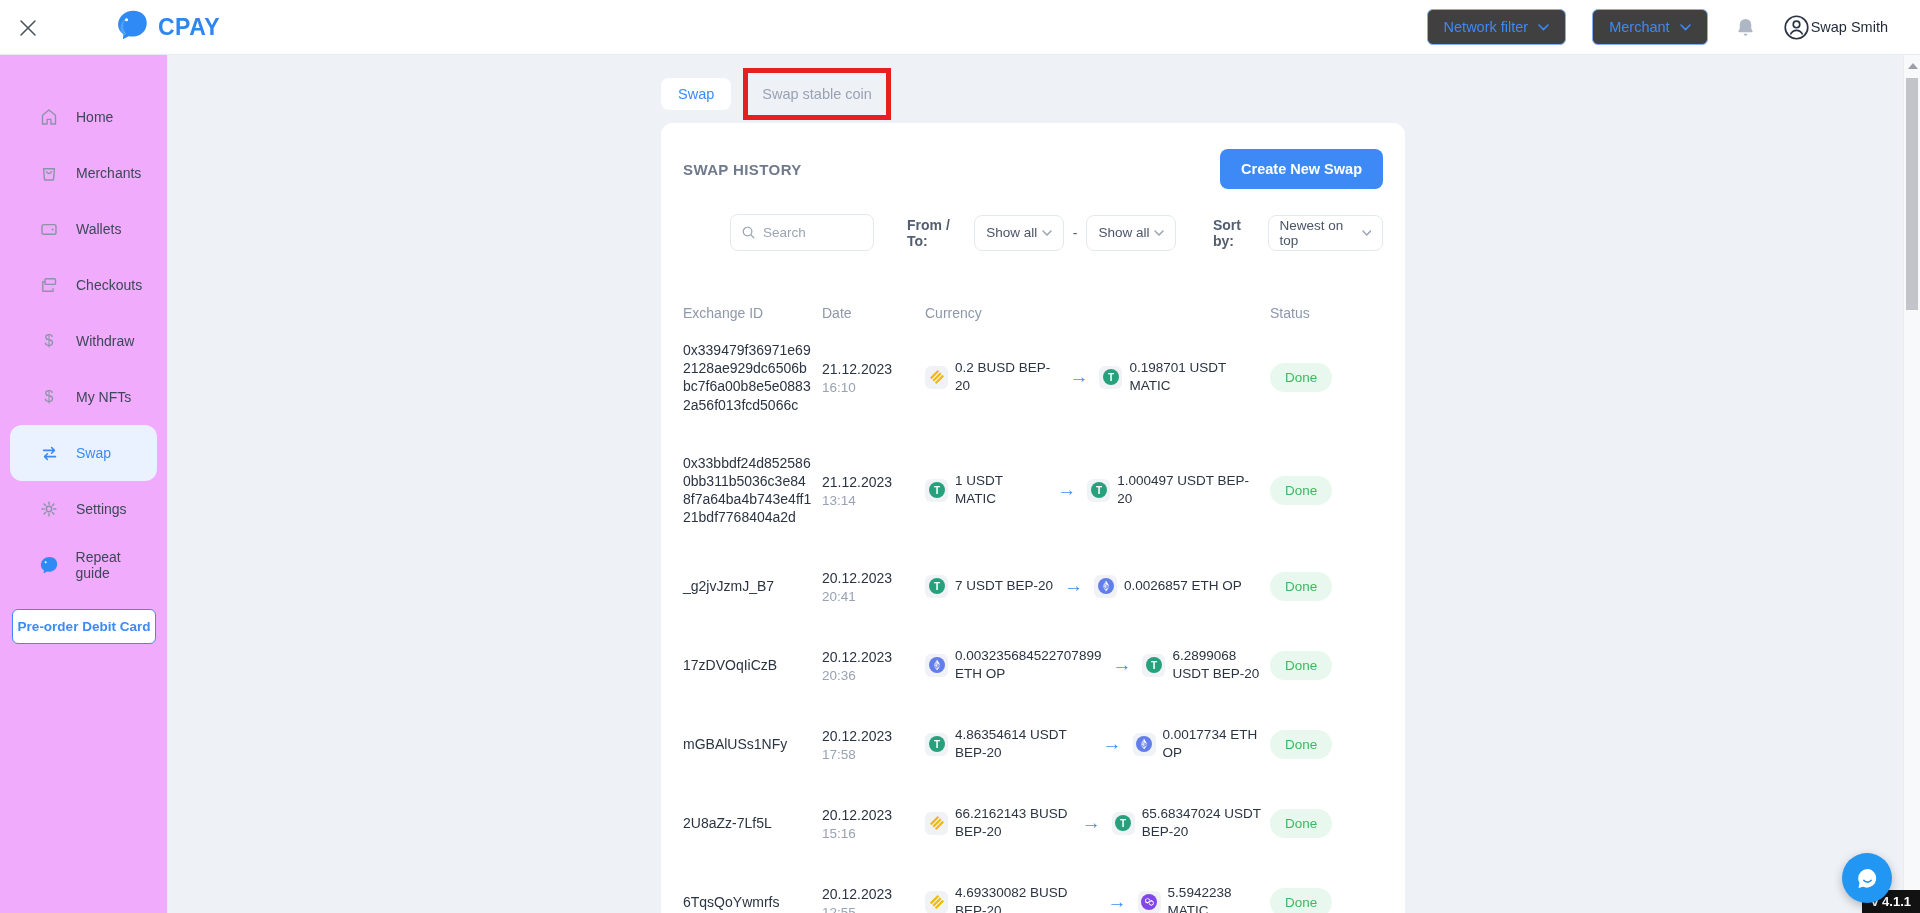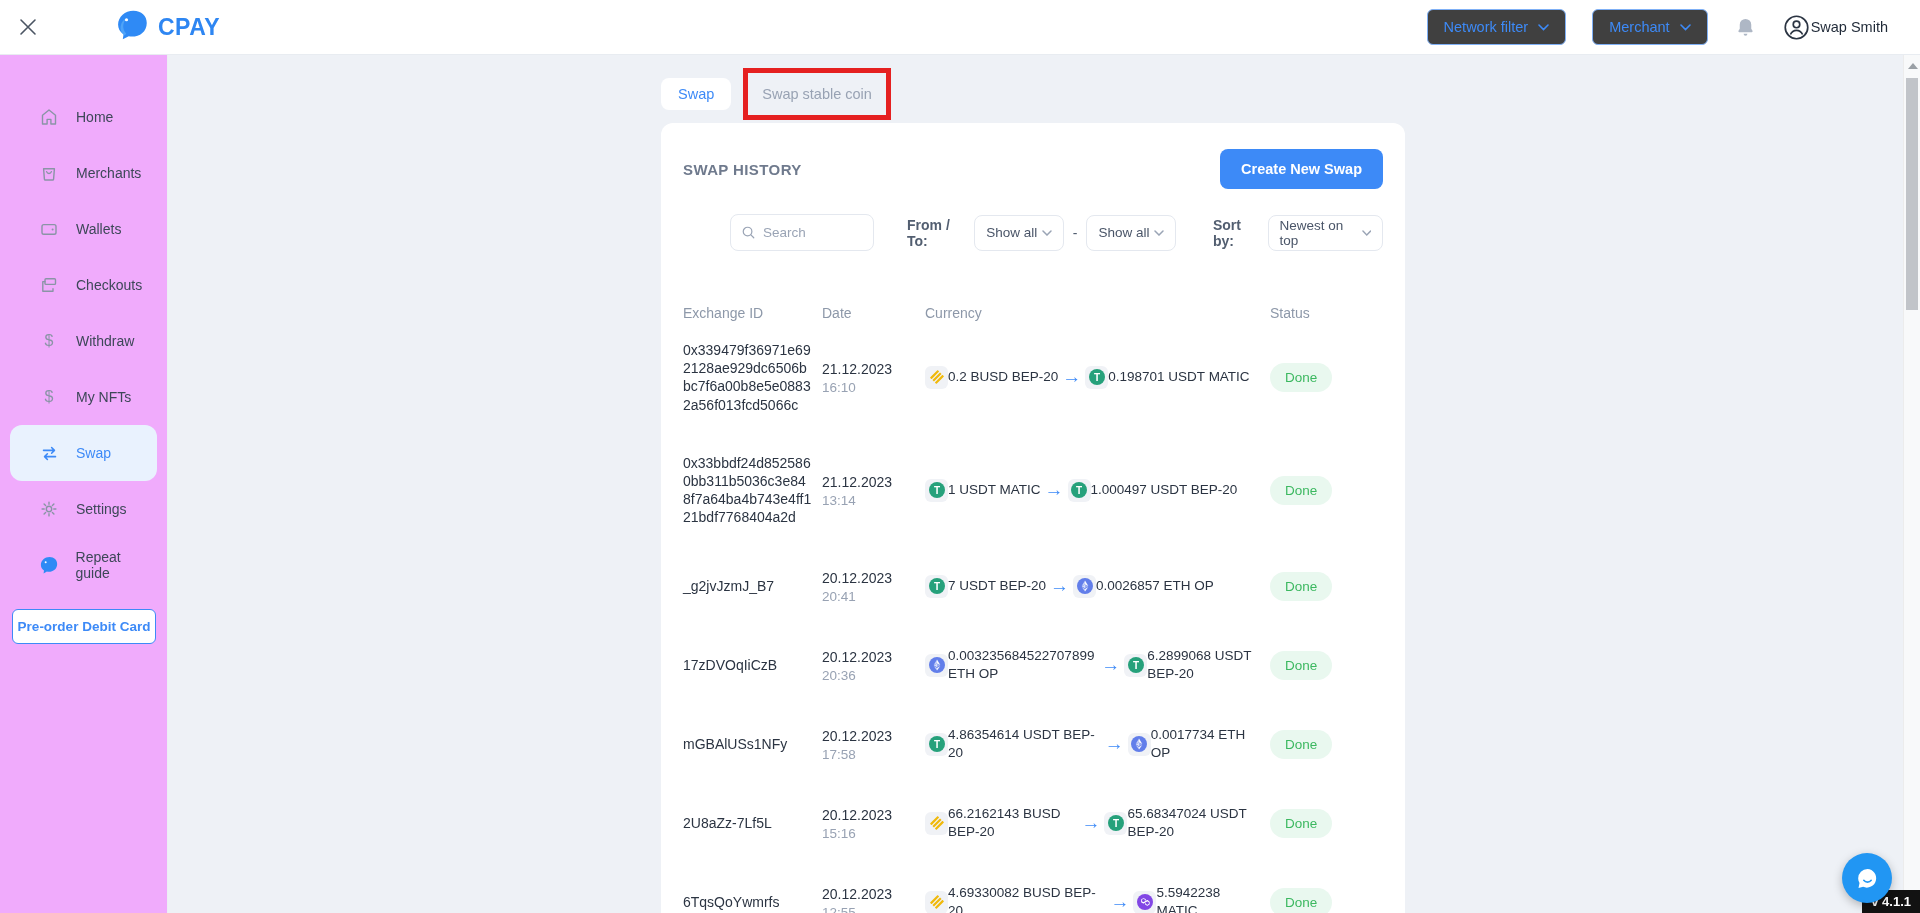--- a/index.html
+++ b/index.html
@@ -1,19 +1,19 @@
 <!DOCTYPE html>
 <html><head>
 <meta charset="utf-8">
 <style>
   * { margin:0; padding:0; box-sizing:border-box; }
   html,body { width:1920px; height:913px; overflow:hidden; font-family:"Liberation Sans", sans-serif; background:#eef1f6; }
 
   
-  .topbar { position:absolute; left:0; top:0; width:1920px; height:55px; background:#fff; border-bottom:1px solid #e8ecf1; display:flex; align-items:center; z-index:20; }
+  .topbar { position:absolute; left:0; top:0; width:1920px; height:55px; background:#fff; border-bottom:1px solid #e8ecf1; display:flex; z-index:20; }
   .close-btn { width:55px; height:55px; display:flex; align-items:center; justify-content:center; cursor:pointer; }
   .brand { display:flex; align-items:center; gap:8px; margin-left:58px; }
   .brand-text { font-size:23px; font-weight:bold; color:#2e86f2; letter-spacing:.5px; }
   .topbar-right { margin-left:auto; display:flex; align-items:center; gap:26px; padding-right:32px; }
   .outline-btn { display:flex; align-items:center; gap:10px; border:1px solid #7fb0f6; color:#3d8af7; background:#404040; border-radius:6px; padding:9px 16px; font-size:14.5px; cursor:pointer; font-family:inherit; }
   .user { display:flex; align-items:center; gap:1px; font-size:14.5px; color:#1f2937; }
 
   
   .sidebar { position:absolute; left:0; top:55px; bottom:0; width:168px; background:#f0abfc; border-right:1px solid #eceff4; padding-top:34px; z-index:10; }
   .side-item { height:56px; display:flex; align-items:center; gap:16px; padding-left:28px; margin:0 10px; border-radius:12px; font-size:14px; color:#3d4758; cursor:pointer; }
@@ -41,21 +41,21 @@
   .search-box input::placeholder { color:#9aa4b5; }
   .flt-label { font-weight:bold; font-size:14px; color:#525e70; }
   .dd { height:36px; border:1px solid #e4e8ef; border-radius:8px; background:#fff; display:flex; align-items:center; justify-content:space-between; padding:0 11px; font-size:13.5px; color:#4a5568; cursor:pointer; }
   .dash { color:#525e70; margin:0 9px; font-size:14px; }
 
   .thead { margin-top:54px; display:grid; grid-template-columns:139px 103px 345px 1fr; font-size:14px; color:#8d98a9; }
   .trow { display:grid; grid-template-columns:139px 103px 345px 1fr; align-items:center; padding:20px 0; min-height:79px; }
   .c-id { font-size:14px; color:#2b3442; word-break:break-all; line-height:1.3; padding-right:10px; }
   .c-date .d1 { font-size:14px; color:#2b3442; line-height:1.5; }
   .c-date .d2 { font-size:13.5px; color:#98a2b3; }
-  .c-cur { display:flex; align-items:center; padding-right:8px; }
+  .c-cur { display:flex; align-items:center; gap:7px; padding-right:8px; }
   .chip { width:23px; height:23px; border-radius:6px; background:#f0f2f6; display:flex; align-items:center; justify-content:center; flex:none; }
   .amt { font-size:13.5px; color:#2b3442; line-height:1.35; }
   .from-amt { max-width:160px; }
   .to-amt { max-width:152px; }
   .arr { color:#3d8af7; font-size:19px; margin:0 4px; flex:none; }
   .pill { display:inline-block; background:#e9f8ef; color:#3cb860; font-size:13.5px; border-radius:15px; padding:7px 15px; }
 
   
   .scrollbar { position:absolute; right:0; top:55px; bottom:0; width:17px; background:#f8f9fa; border-left:1px solid #ececec; z-index:30; }
   .sb-arrow { position:absolute; top:8px; left:4px; width:0; height:0; border-left:5px solid transparent; border-right:5px solid transparent; border-bottom:6px solid #9aa0a6; }

